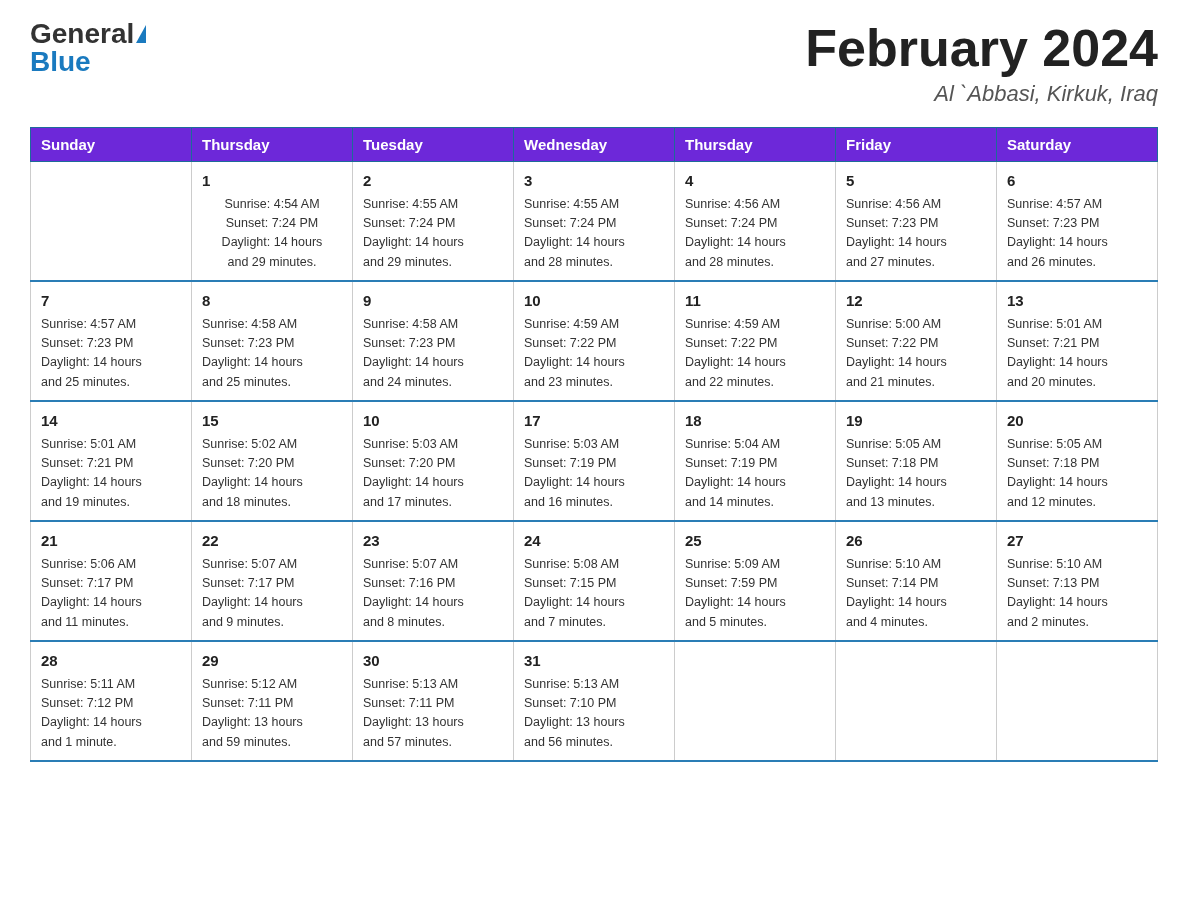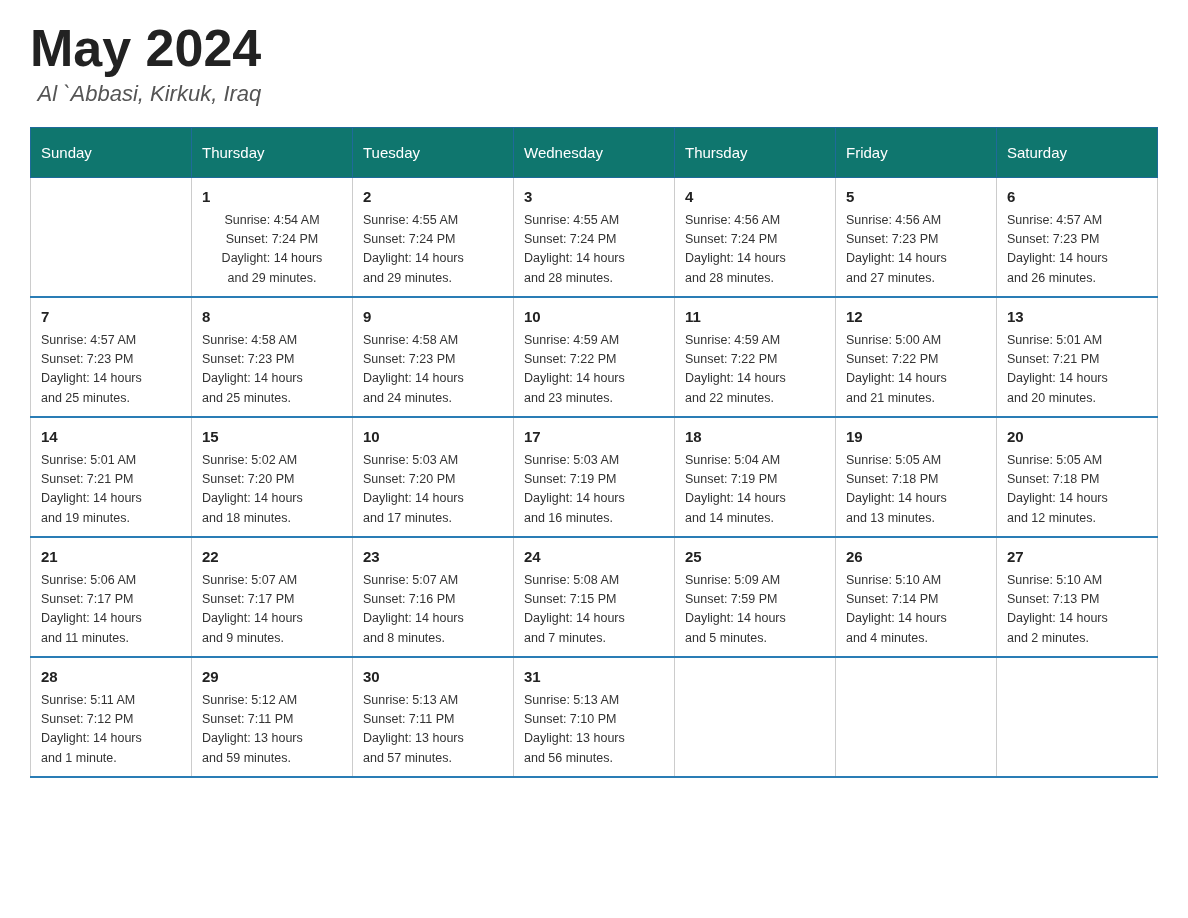--- a/index.html
+++ b/index.html
@@ -56,25 +56,25 @@
       color: #555;
       margin-top: 4px;
       font-style: italic;
     }
     .calendar {
       width: 100%;
       border-collapse: collapse;
       border: 1px solid #aaa;
     }
     .calendar thead th {
-      background-color: #0f766e;
+      background-color: #6d28d9;
       color: #fff;
       font-size: 15px;
-      font-weight: normal;
-      padding: 16px 10px;
+      font-weight: bold;
+      padding: 8px 10px;
       text-align: left;
       border: 1px solid #1e6a9a;
     }
     .calendar tbody td {
       vertical-align: top;
       padding: 8px 10px;
       border: 1px solid #ccc;
       width: 14.28%;
       min-height: 100px;
       font-size: 13px;
@@ -97,22 +97,29 @@
       border-bottom: 2px solid #2a7db5;
     }
     .empty-cell {
       background: #fff;
     }
   </style>
 </head>
 <body>
 
 <div class="header">
+  <div class="logo">
+    <div style="display:flex; align-items:center;">
+      <span class="logo-general">General</span>
+      <span class="logo-triangle"></span>
+    </div>
+    <span class="logo-blue">Blue</span>
+  </div>
   <div class="title-block">
-    <div class="month-year">May 2024</div>
+    <div class="month-year">February 2024</div>
     <div class="location">Al `Abbasi, Kirkuk, Iraq</div>
   </div>
 </div>
 
 <table class="calendar">
   <thead>
     <tr>
     <th>Sunday</th>
         <th>Thursday</th>
         <th>Tuesday</th>

